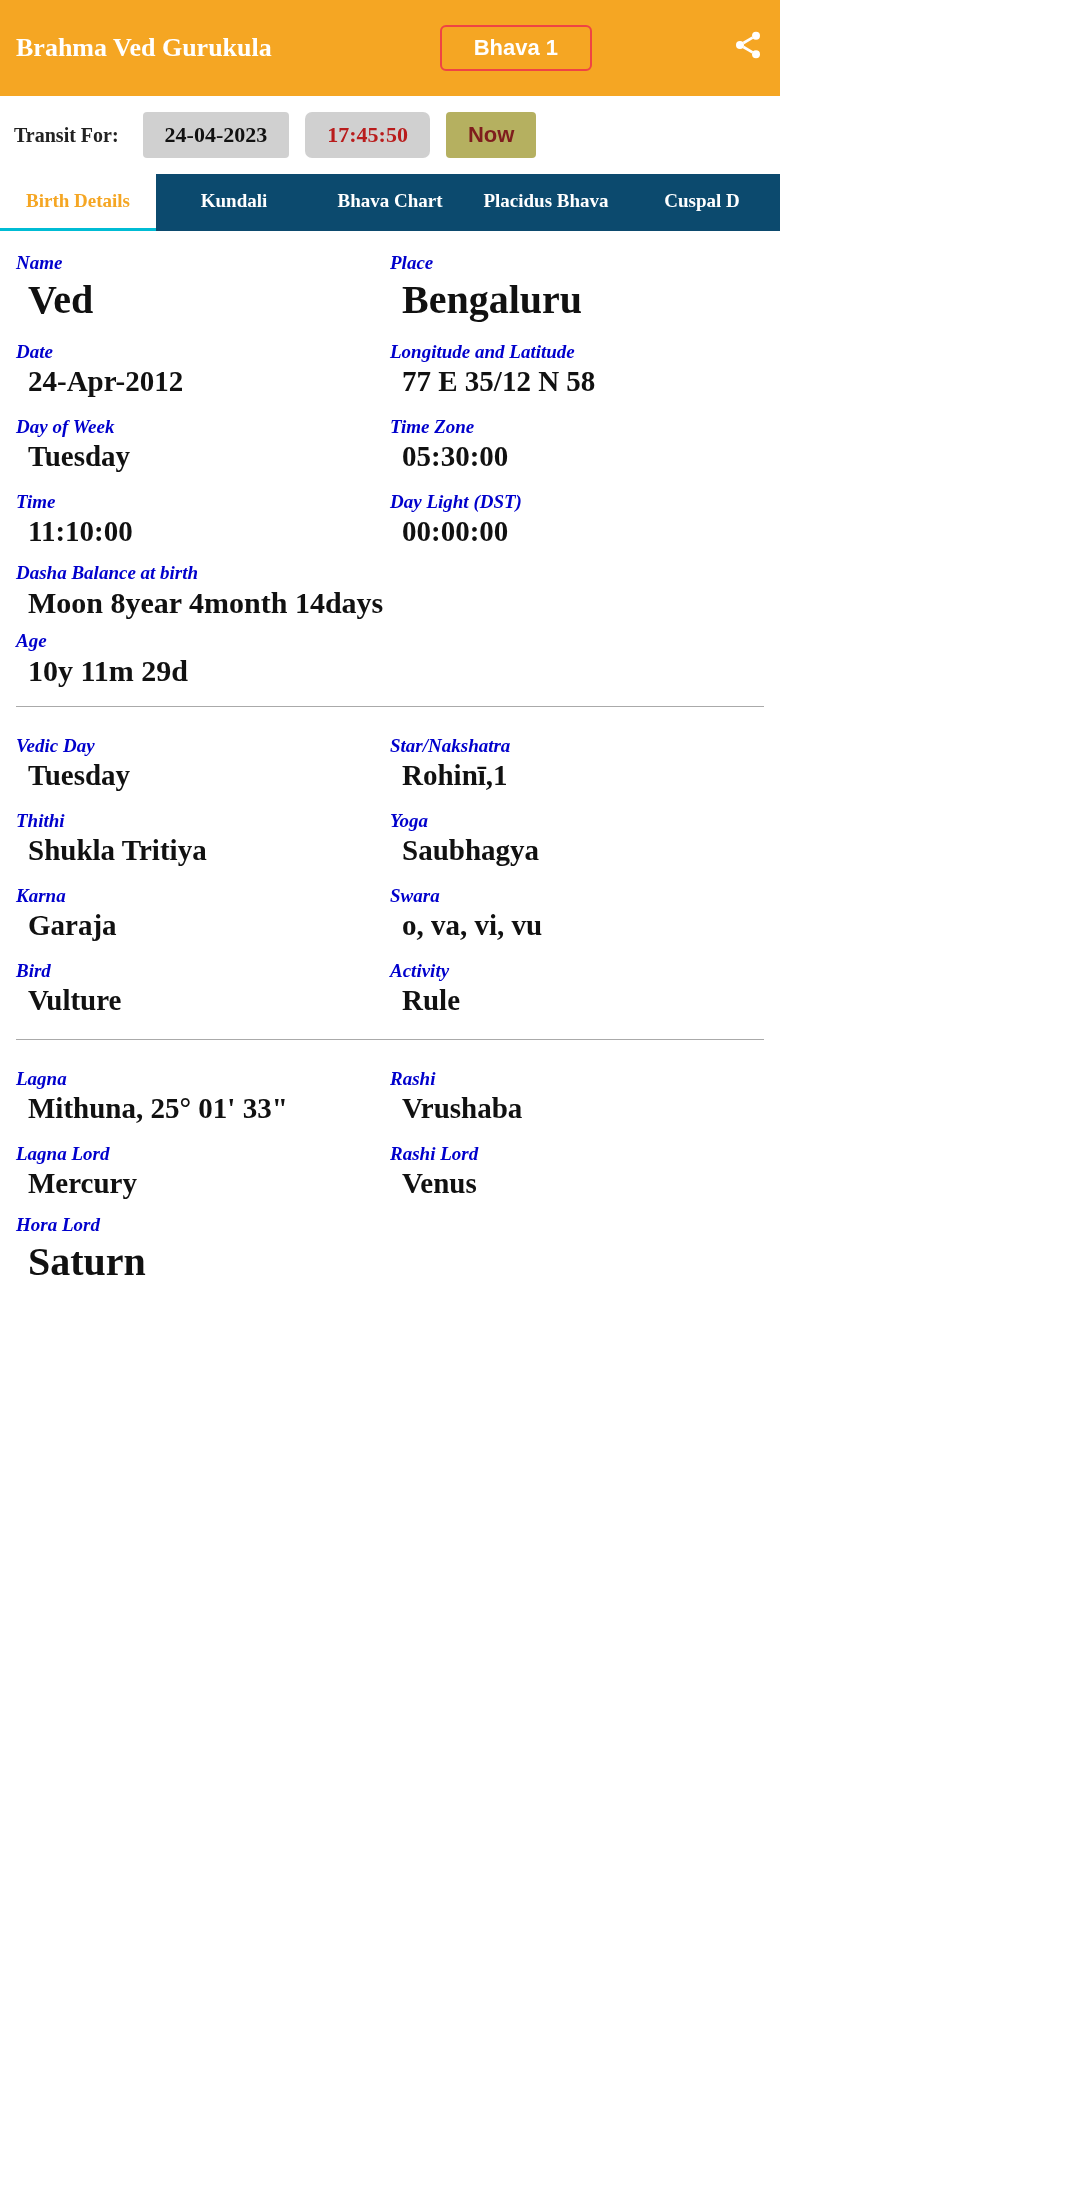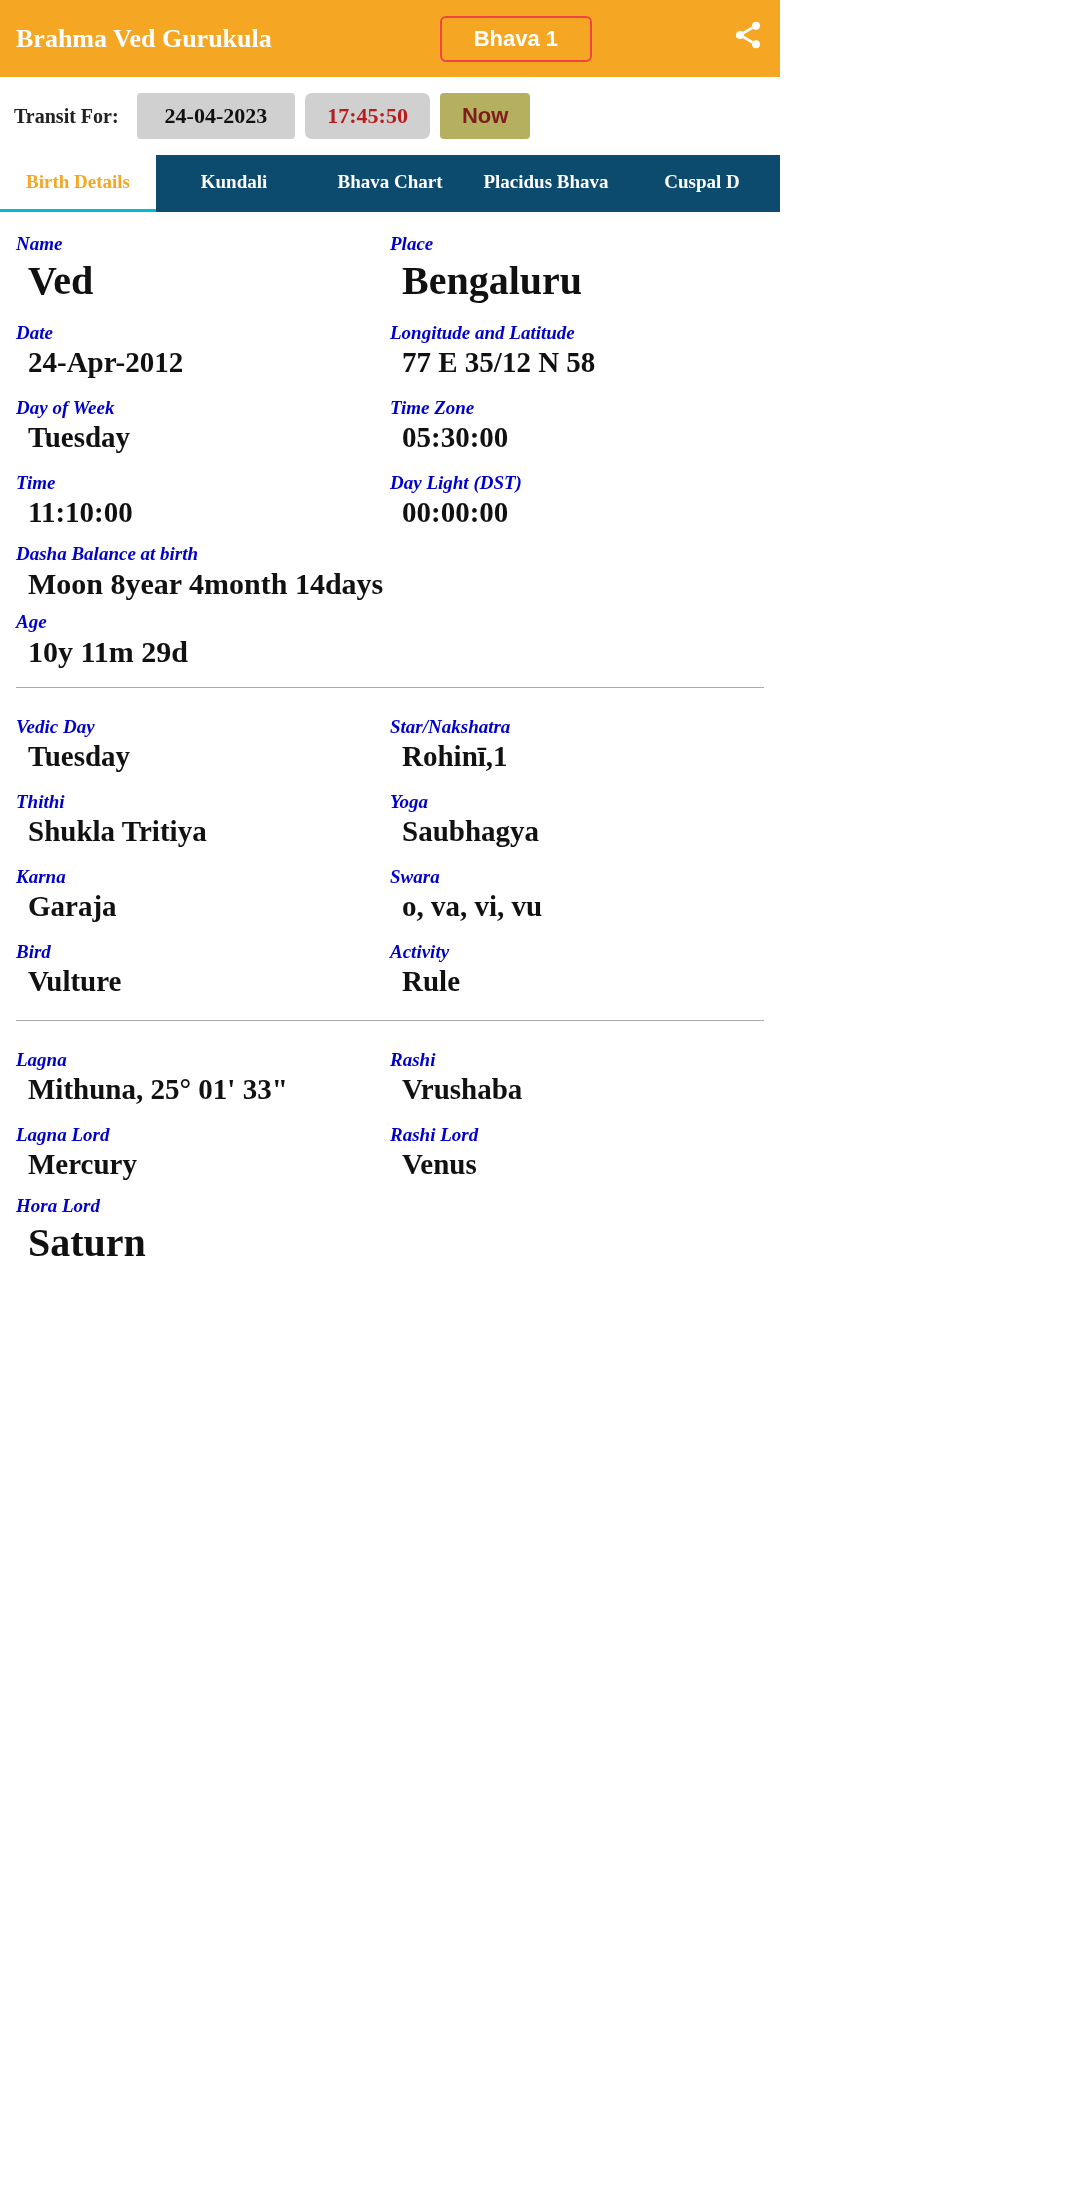--- a/index.html
+++ b/index.html
@@ -12,21 +12,21 @@
       overflow-x: hidden;
     }
 
     
     .header {
       background: #F5A623;
       display: flex;
       align-items: center;
       justify-content: space-between;
       padding: 14px 16px;
-      height: 77px;
+      height: 96px;
     }
     .header-title {
       color: #fff;
       font-size: 26px;
       font-weight: bold;
       font-family: Georgia, serif;
     }
     .bhava-btn {
       border: 2px solid #ef4444;
       background: transparent;
@@ -42,35 +42,35 @@
       color: #fff;
       font-size: 28px;
       cursor: pointer;
     }
 
     
     .transit-bar {
       display: flex;
       align-items: center;
       padding: 16px 14px;
-      gap: 10px;
+      gap: 16px;
       background: #fff;
     }
     .transit-label {
       font-size: 20px;
       font-weight: bold;
       color: #222;
       margin-right: 8px;
     }
     .transit-date {
       background: #d0d0d0;
       color: #111;
       font-size: 22px;
       font-weight: bold;
-      padding: 10px 28px;
+      padding: 10px 22px;
       border-radius: 4px;
     }
     .transit-time {
       background: #d0d0d0;
       color: #b91c1c;
       font-size: 22px;
       font-weight: bold;
       padding: 10px 22px;
       border-radius: 7px;
     }

